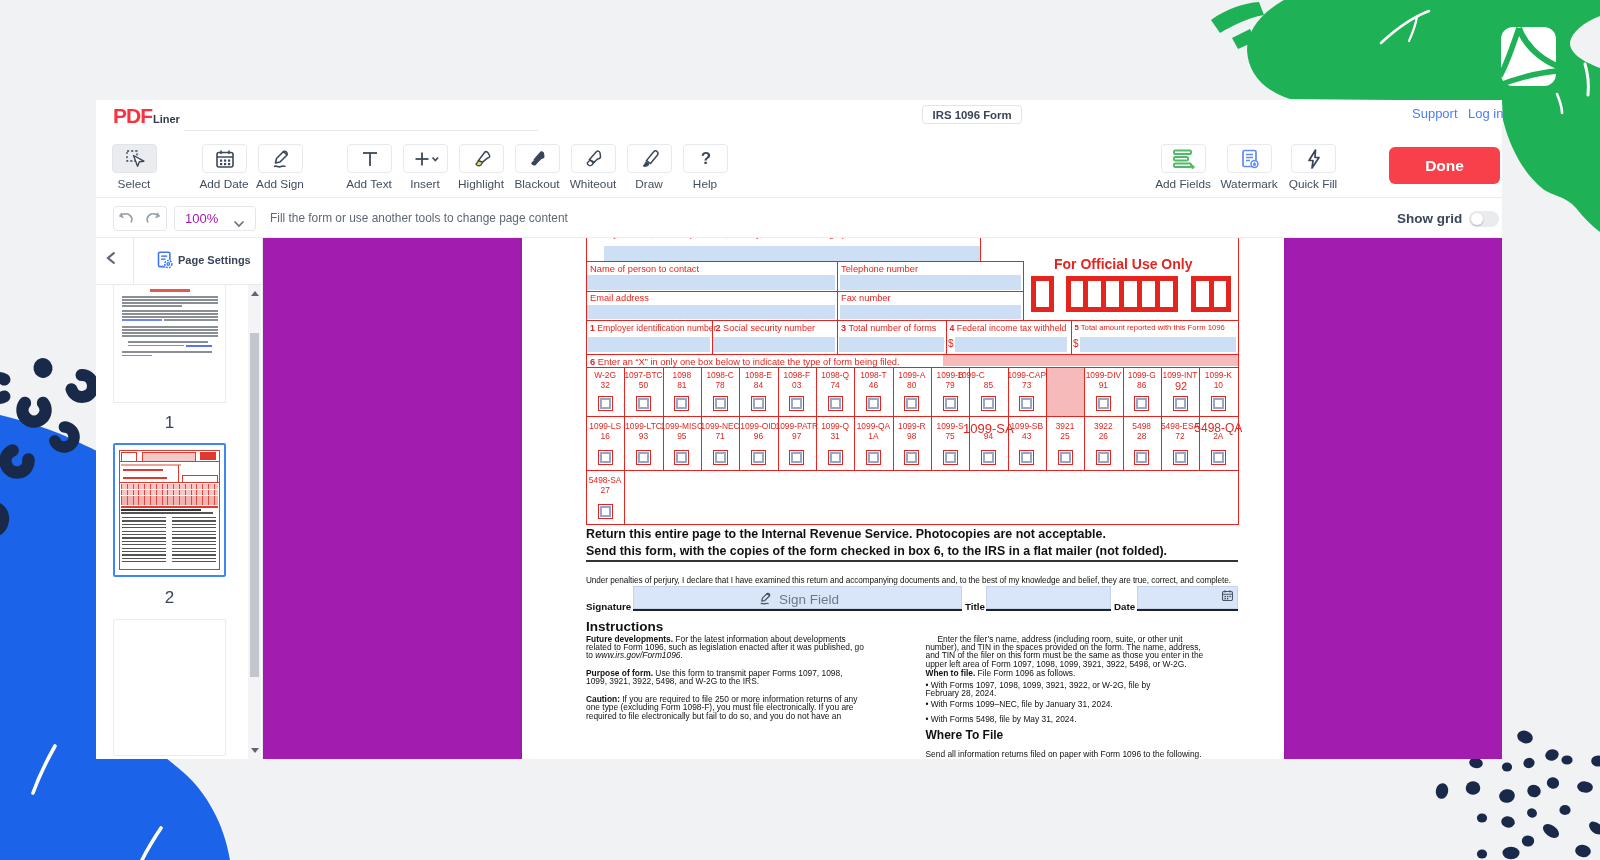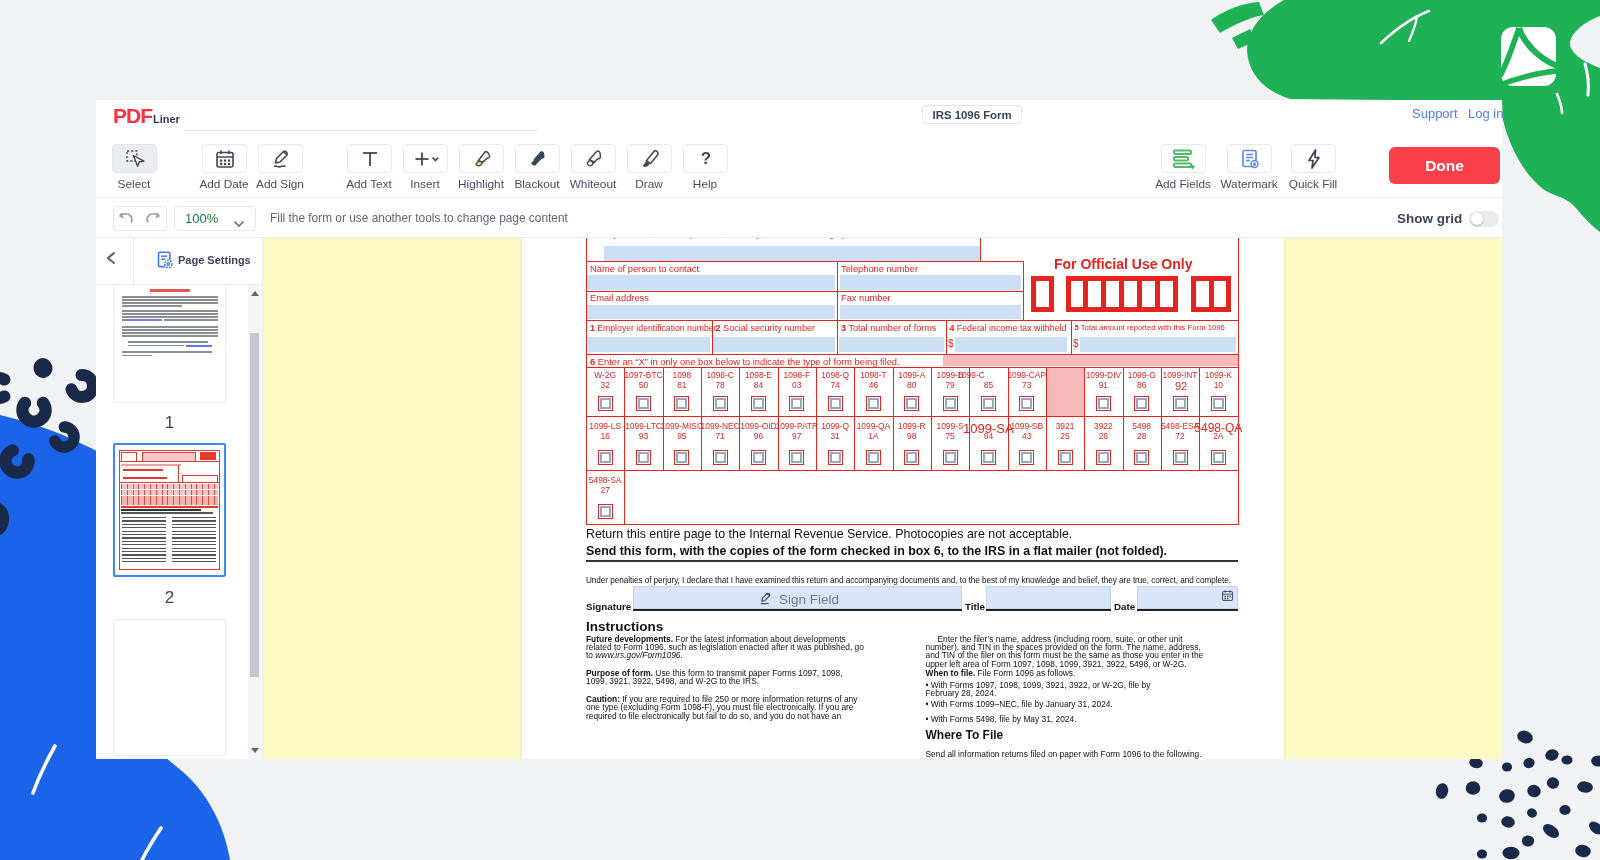--- a/index.html
+++ b/index.html
@@ -21,38 +21,38 @@
 #tb1{position:absolute;left:0;top:31px;width:100%;height:66px;border-bottom:1px solid #ebedf0;background:#fff;}
 .tbtn{position:absolute;top:13px;width:43px;height:27px;border:1px solid #e7e9ec;border-radius:4px;background:#fff;}
 .tbtn svg{position:absolute;left:50%;top:50%;transform:translate(-50%,-50%);}
 .tlab{position:absolute;top:46px;font-size:11.8px;color:#424e5f;white-space:nowrap;transform:translateX(-50%);}
 #done{position:absolute;left:1293px;top:16px;width:111px;height:37px;background:#f8404b;border-radius:6px;
  color:#fff;font-weight:bold;font-size:15.5px;text-align:center;line-height:37px;}
 
 #tb2{position:absolute;left:0;top:98px;width:100%;height:39px;border-bottom:1px solid #ebedf0;background:#fff;}
 .sq{position:absolute;top:8px;width:26px;height:23px;border:1px solid #e4e7eb;background:#fff;}
 #zoombox{position:absolute;left:78px;top:8px;width:80px;height:23px;border:1px solid #e4e7eb;border-radius:4px;}
-#zoombox .z{position:absolute;left:10px;top:4px;font-size:13px;color:#15803d;}
+#zoombox .z{position:absolute;left:10px;top:4px;font-size:13px;color:#a21caf;}
 #tb2msg{position:absolute;left:174px;top:12px;font-size:13.5px;color:#5d6777;transform:scaleX(.88);transform-origin:0 0;white-space:nowrap;}
 #showgrid{position:absolute;left:1301px;top:13px;font-size:13.5px;font-weight:bold;color:#39455a;}
 #toggle{position:absolute;left:1373px;top:13px;width:30px;height:16px;border-radius:8px;background:#e9ebef;}
 #toggle .knob{position:absolute;left:2px;top:2px;width:12px;height:12px;border-radius:6px;background:#fff;box-shadow:0 1px 2px rgba(0,0,0,.25);}
 
 #side{position:absolute;left:0;top:138px;width:166px;height:521px;background:#fff;border-right:1px solid #e7e9ec;}
 #sidehdr{position:absolute;left:0;top:0;width:100%;height:46px;border-bottom:1px solid #e7e9ec;padding-left:14px;}
 #sidehdr .back{position:absolute;left:10px;top:13px;}
 #sidehdr .vdiv{position:absolute;left:37px;top:0;width:1px;height:46px;background:#e7e9ec;}
 #pstext{position:absolute;left:82px;top:16px;font-size:11px;font-weight:bold;color:#39455a;}
 #thumbs{position:absolute;left:0;top:47px;width:100%;height:474px;overflow:hidden;}
 .thumb{position:absolute;left:17px;width:113px;background:#fff;}
 .tlabel{position:absolute;left:17px;width:113px;text-align:center;font-size:17px;color:#39455a;}
 #sbar{position:absolute;right:1px;top:47px;width:13px;height:474px;background:#f4f4f6;}
 #sbar .sth{position:absolute;left:2px;width:9px;background:#c3c6cc;border-radius:0px;}
 
-#canvas{position:absolute;left:167px;top:138px;width:1239px;height:521px;background:#fef9c3;overflow:hidden;}
+#canvas{position:absolute;left:167px;top:138px;width:1239px;height:521px;background:#a21caf;overflow:hidden;}
 #page{position:absolute;left:259px;top:0;width:762px;height:560px;background:#fff;box-shadow:0 0 3px rgba(0,0,0,.12);}
 #form{position:absolute;left:64px;top:0;width:653px;height:560px;font-family:"Liberation Sans",sans-serif;}
 .rl{position:absolute;background:#e4251f;}  
 .rt{position:absolute;color:#e4251f;white-space:nowrap;} 
 .bi{position:absolute;background:#ccdff5;}
 .bnum{font-weight:bold;}
 .cb{position:absolute;width:13px;height:13px;border:1px solid #e4251f;background:#fff;}
 .cb i{position:absolute;left:1px;top:1px;width:7px;height:7px;border:2px solid #93a9c8;display:block;background:#fff;}
 .itxt{font-size:8.4px;line-height:8.45px;color:#111;}
 .itxt p{margin:0 0 9.1px 0;}
@@ -627,21 +627,21 @@
 <div class="rt" style="left:632.338px;top:183px;font-size:12px;transform:translateX(-50%)">5498-QA</div>
 <div class="rt" style="left:632.338px;top:193.3px;font-size:8.4px;transform:translateX(-50%)">2A</div>
 <div class="cb" style="left:624.838px;top:212px">
             <i></i>
           </div>
 <div class="rt" style="left:19.1618px;top:237px;font-size:8.4px;transform:translateX(-50%)">5498-SA</div>
 <div class="rt" style="left:19.1618px;top:247.3px;font-size:8.4px;transform:translateX(-50%)">27</div>
 <div class="cb" style="left:11.6618px;top:266px">
             <i></i>
           </div>
-<div class="abs" style="left:0px;top:289px;font-size:12.4px;font-weight:normal;color:#111;white-space:nowrap">Return this entire page to the Internal Revenue Service. Photocopies are not acceptable.</div>
+<div class="abs" style="left:0px;top:289px;font-size:12.4px;font-weight:bold;color:#111;white-space:nowrap">Return this entire page to the Internal Revenue Service. Photocopies are not acceptable.</div>
 <div class="abs" style="left:0px;top:306px;font-size:12.4px;font-weight:bold;color:#111;white-space:nowrap">Send this form, with the copies of the form checked in box 6, to the IRS in a flat mailer (not folded).</div>
 <div class="abs" style="left:0px;top:321.5px;width:652px;height:2px;background:#333"></div>
 <div class="abs" style="left:0px;top:338px;font-size:8.2px;letter-spacing:-0.06px;color:#111;white-space:nowrap">Under penalties of perjury, I declare that I have examined this return and accompanying documents and, to the best of my knowledge and belief, they are true, correct, and complete.</div>
 <div class="abs" style="left:0px;top:362.5px;font-size:9.8px;font-weight:bold;color:#111">Signature</div>
 <div class="abs" style="left:46.5px;top:348px;width:329px;height:23px;background:#d9e6f9;border:1px solid #c3d4ee;box-sizing:border-box"></div>
 <svg class="abs" style="left:172px;top:352.5px" width="15" height="15" viewBox="0 0 22 22">
             <path d="M 13.5 3.5 l 3.5 3.5 -7 7 -4.5 1 1 -4.5 z" fill="none" stroke="#4a5563" stroke-width="1.8" stroke-linejoin="round"></path>
             <path d="M 13 4 a 2.4 2.4 0 0 1 3.4 0 a 2.4 2.4 0 0 1 0 3.4" fill="none" stroke="#4a5563" stroke-width="1.8"></path>
             <path d="M 4 18.5 c 3 -1.5 4 1.5 7 0 c 2 -1 3.5 -0.5 4.5 0" fill="none" stroke="#4a5563" stroke-width="1.7"></path>
           </svg>

